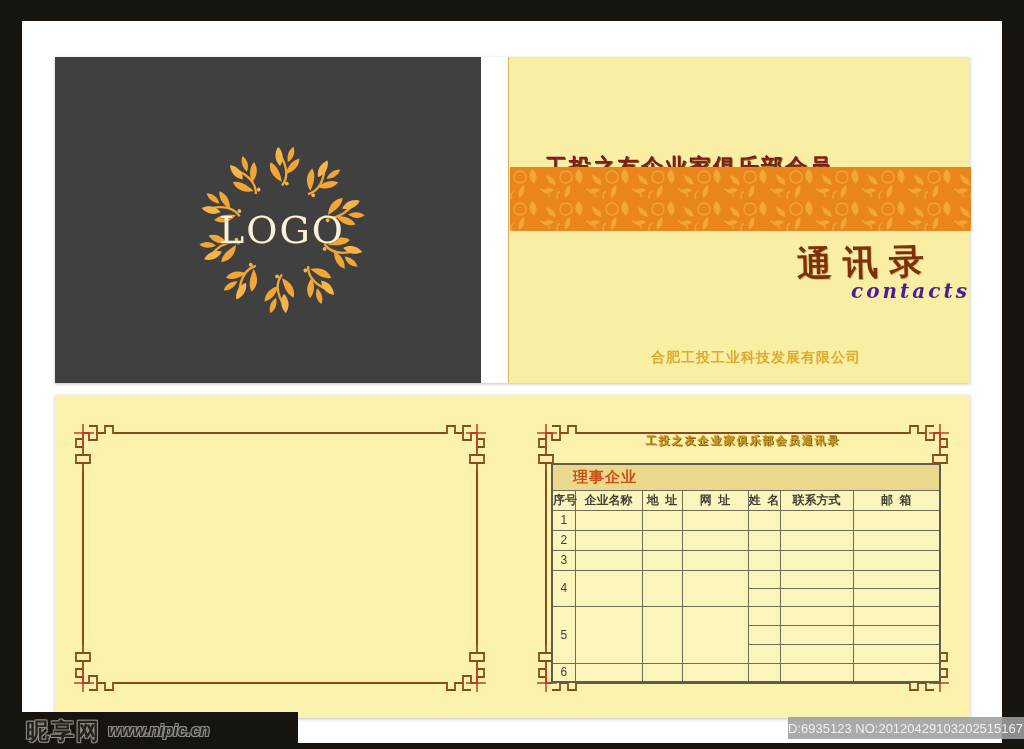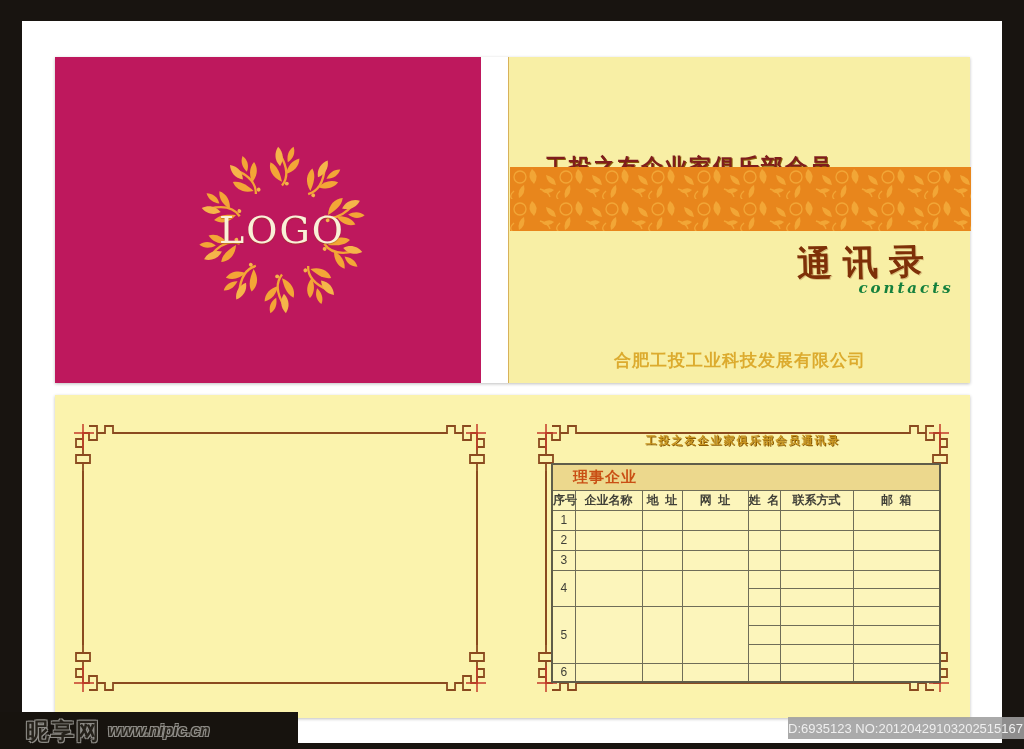--- a/index.html
+++ b/index.html
@@ -7,21 +7,21 @@
   body {
     position:relative; overflow:hidden;
     background:#181410;
     font-family:"Liberation Sans", sans-serif;
   }
   
   .mat { position:absolute; left:22px; top:21px; width:980px; height:722px; background:#ffffff; }
 
   
   .cover { position:absolute; left:55px; top:57px; width:915px; height:326px; box-shadow:0 1px 3px rgba(0,0,0,.25); }
-  .cover-left { position:absolute; left:0; top:0; width:426px; height:326px; background:#be185d; }
+  .cover-left { position:absolute; left:0; top:0; width:426px; height:326px; background:#404040; }
   .cover-right { position:absolute; left:453px; top:0; width:462px; height:326px; background:#f8efa5; border-left:1px solid #d8b25a; }
 
   .wreath-wrap { position:absolute; left:140px; top:86px; width:174px; height:174px; }
   .logo-text {
     position:absolute; left:0; top:0; width:174px; height:174px;
     display:flex; align-items:center; justify-content:center;
     font-family:"DejaVu Serif", serif; font-size:38px; letter-spacing:2px;
     color:#f9f1d8; text-shadow:0 1px 1px rgba(140,70,0,.45);
   }
 
@@ -36,25 +36,25 @@
 
   .book-title {
     position:absolute; left:288px; top:182px; width:160px;
     font-family:"DejaVu Serif", serif; font-size:35px; font-weight:bold;
     letter-spacing:11px; color:#7e3008; white-space:nowrap;
     transform:rotate(-1.5deg); text-shadow:1px 1px 0 rgba(120,40,0,.25);
   }
   .book-subtitle {
     position:absolute; left:342px; top:222px; width:110px; text-align:center;
     font-family:"DejaVu Serif", serif; font-style:italic; font-weight:bold;
-    font-size:15px; letter-spacing:3px; color:#15803d;
+    font-size:20px; letter-spacing:3px; color:#4c1d95;
   }
   .company-name {
-    position:absolute; left:0; top:292px; width:462px; text-align:center;
-    font-size:17px; letter-spacing:1px; color:#dcab2e; font-weight:bold;
+    position:absolute; left:16px; top:292px; width:462px; text-align:center;
+    font-size:14px; letter-spacing:1px; color:#dcab2e; font-weight:bold;
   }
 
   
   .pages { position:absolute; left:55px; top:395px; width:915px; height:323px; background:#fbf3ad; box-shadow:0 1px 3px rgba(0,0,0,.25); }
   .fret { position:absolute; width:414px; height:270px; }
   .fret-left { left:18px; top:28px; }
   .fret-right { left:481px; top:28px; }
   .page-title {
     position:absolute; left:481px; top:38px; width:414px; text-align:center;
     font-size:11px; font-weight:bold; letter-spacing:2px;

